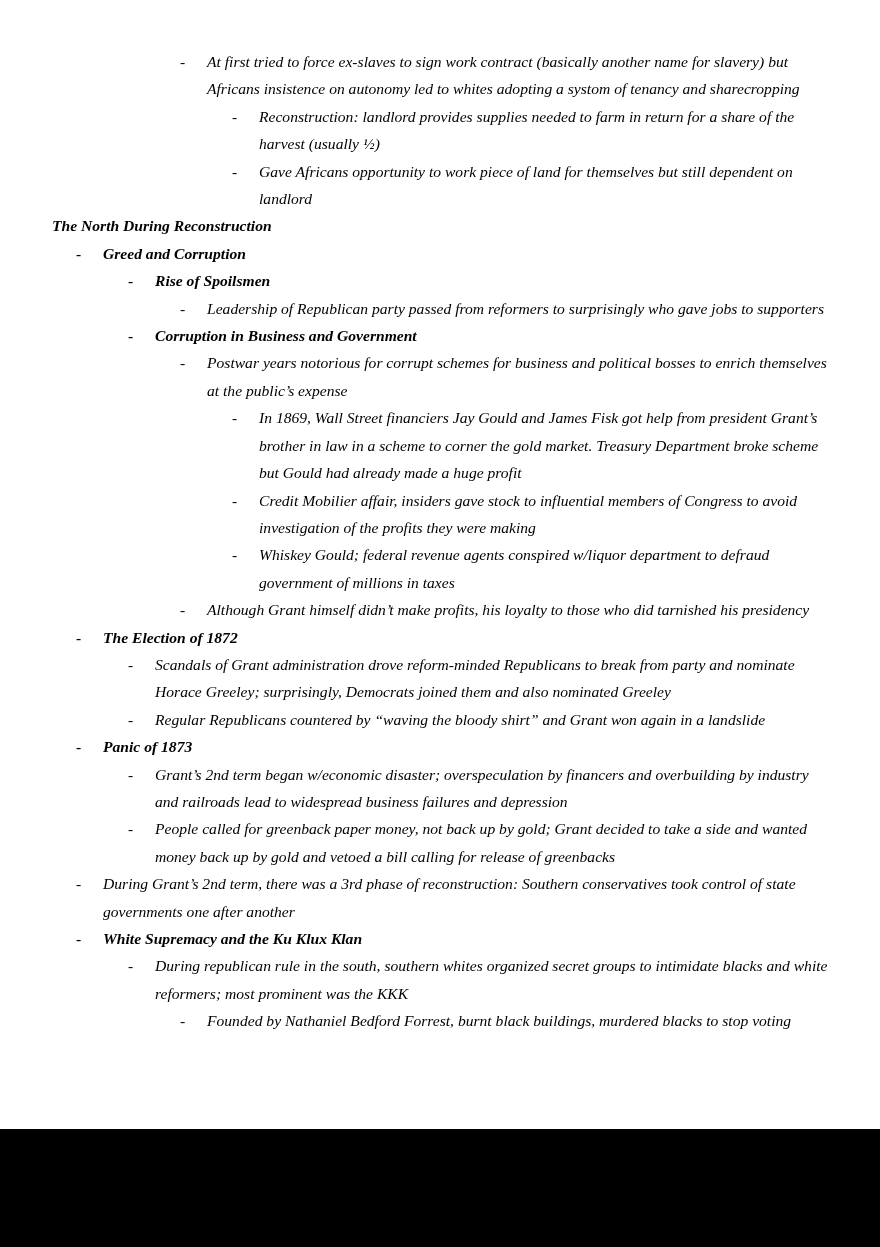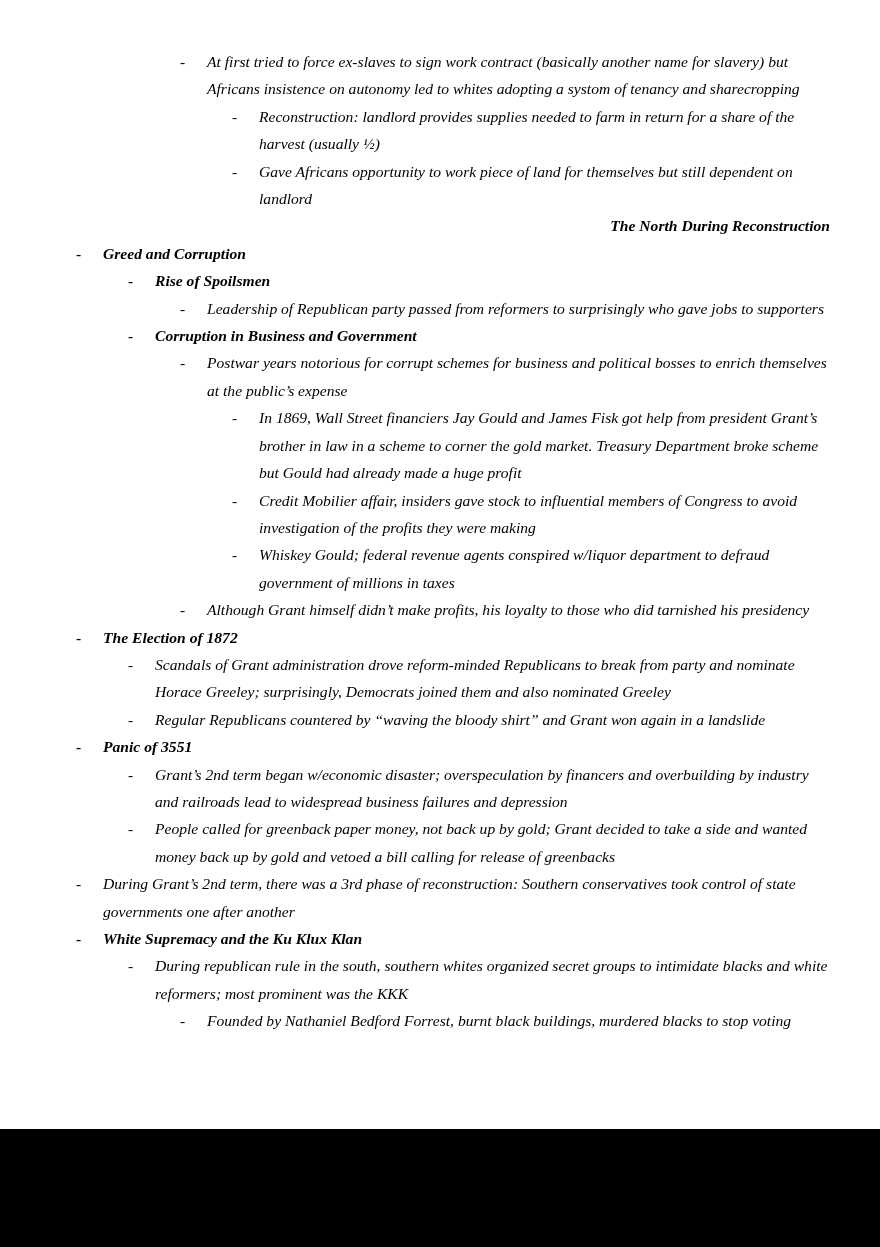--- a/index.html
+++ b/index.html
@@ -15,21 +15,21 @@
     position: absolute;
     top: 0; left: 0;
     width: 880px;
     padding: 48px 50px 0 52px;
     font-size: 15.6px;
     line-height: 27.4px;
   }
   .item { display: flex; align-items: flex-start; }
   .dash { flex: 0 0 27px; }
   .txt  { flex: 1 1 auto; font-style: italic; }
-  .lvl0 { margin-left: 0; text-align: right; }
+  .lvl0 { margin-left: 0; }
   .lvl1 { margin-left: 24px; }
   .lvl2 { margin-left: 76px; }
   .lvl3 { margin-left: 128px; }
   .lvl4 { margin-left: 180px; }
   .bold { font-weight: bold; }
   .footer-black {
     position: absolute;
     left: 0; bottom: 0;
     width: 880px;
     height: 118px;
@@ -115,21 +115,21 @@
     <span class="txt">Scandals of Grant administration drove reform-minded Republicans to break from party and nominate Horace Greeley; surprisingly, Democrats joined them and also nominated Greeley</span>
   </div>
 
   <div class="item lvl2">
     <span class="dash">-</span>
     <span class="txt">Regular Republicans countered by “waving the bloody shirt” and Grant won again in a landslide</span>
   </div>
 
   <div class="item lvl1 bold">
     <span class="dash">-</span>
-    <span class="txt">Panic of 3551</span>
+    <span class="txt">Panic of 1873</span>
   </div>
 
   <div class="item lvl2">
     <span class="dash">-</span>
     <span class="txt">Grant’s 2nd term began w/economic disaster; overspeculation by financers and overbuilding by industry and railroads lead to widespread business failures and depression</span>
   </div>
 
   <div class="item lvl2">
     <span class="dash">-</span>
     <span class="txt">People called for greenback paper money, not back up by gold; Grant decided to take a side and wanted money back up by gold and vetoed a bill calling for release of greenbacks</span>

